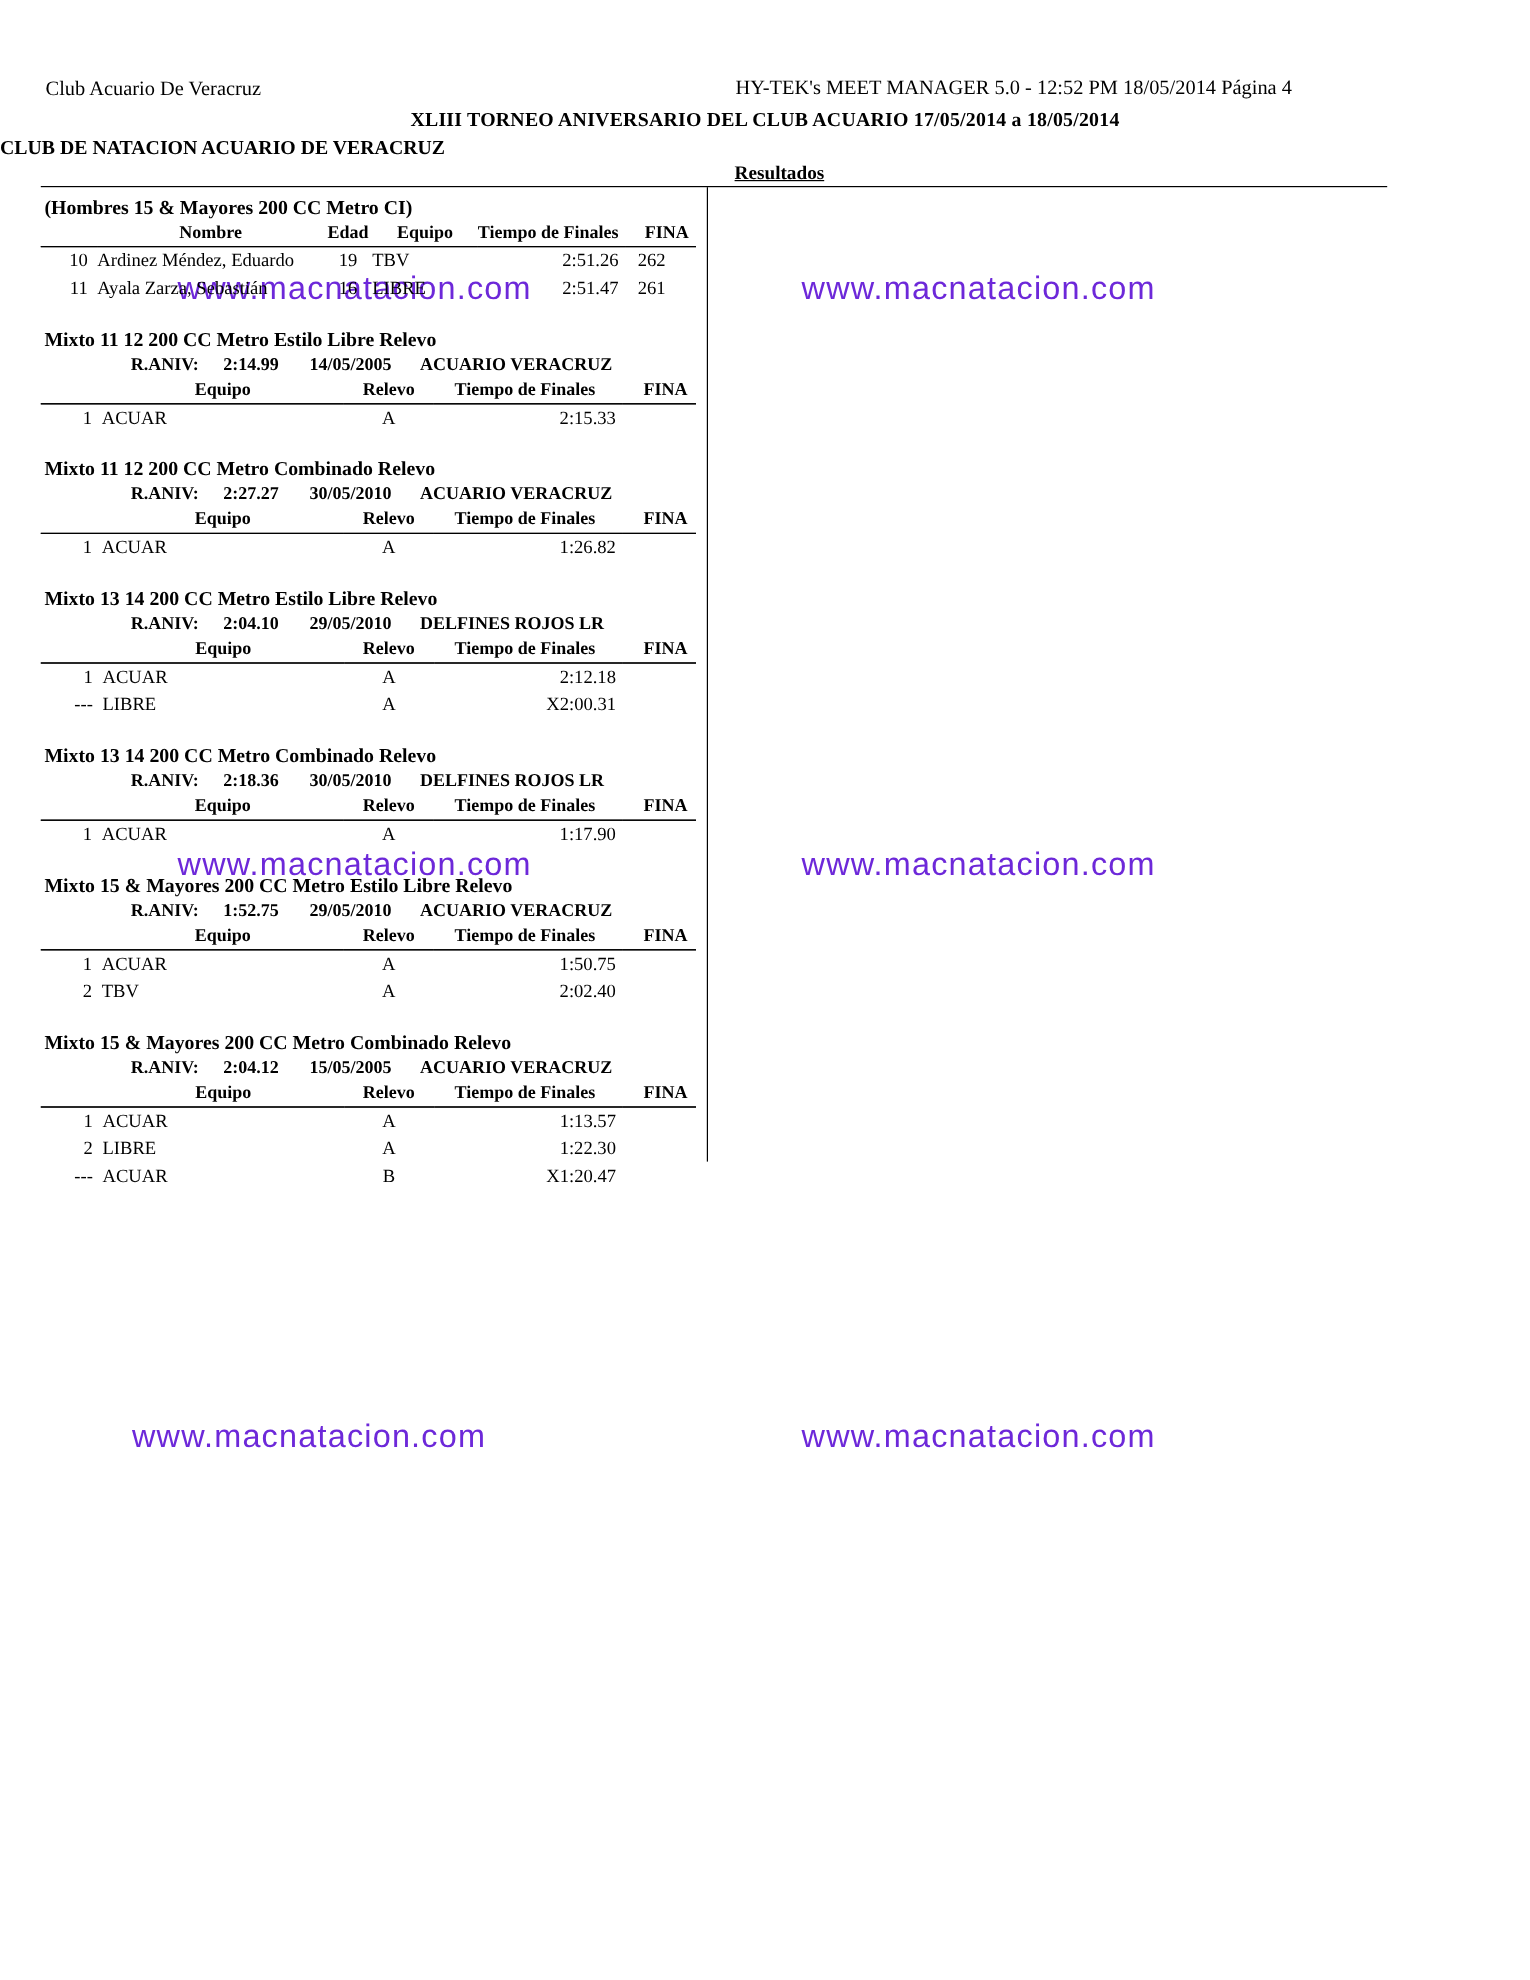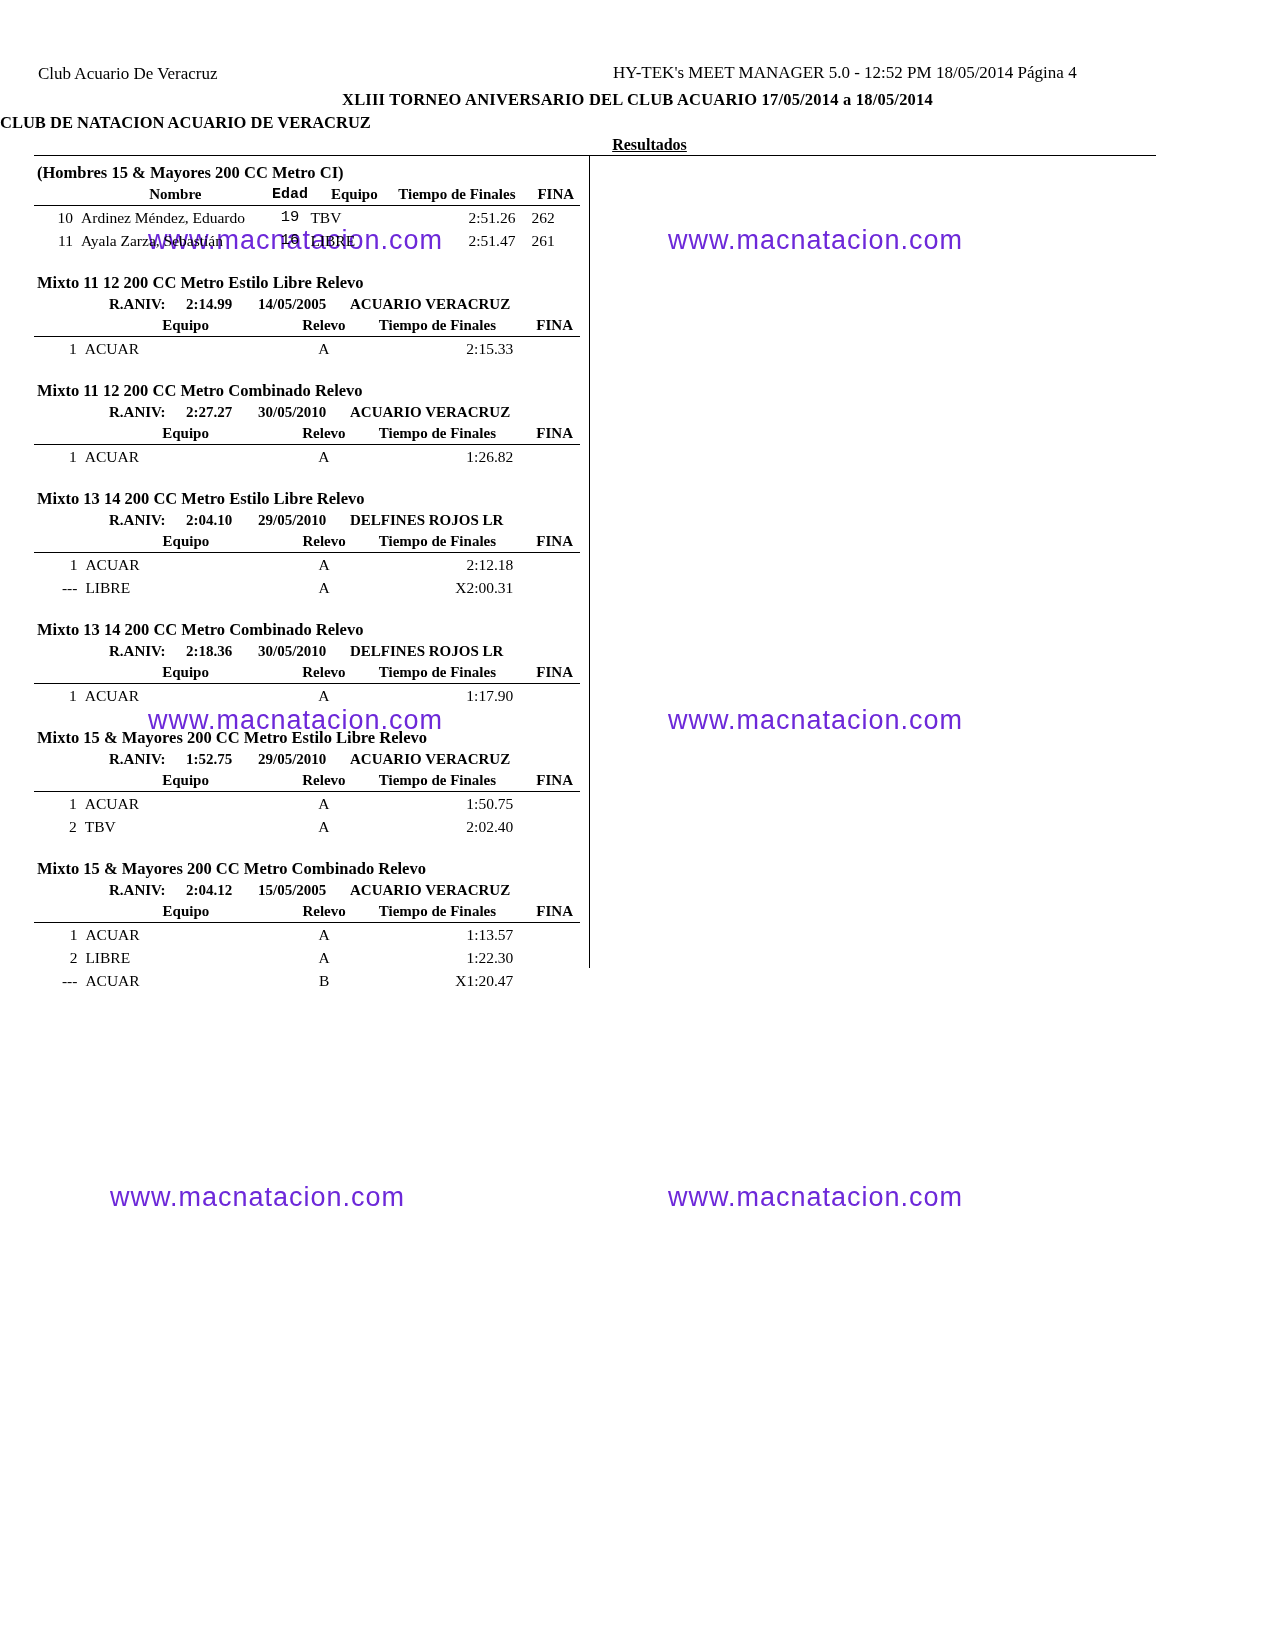--- a/index.html
+++ b/index.html
@@ -141,21 +141,21 @@
   table.rt td {
     padding: 2px 0 2px 0;
     line-height: 19px;
     white-space: nowrap;
     font-size: 15.5px;
   }
 
   
   .c-place  { width: 46px;  text-align: right; padding-right: 8px !important; }
   .c-name   { width: 196px; text-align: left; }
-  .c-age    { width: 42px;  text-align: center; font-family: Liberation Mono, monospace; }
+  .c-age    { width: 42px;  text-align: center; }
   .c-team   { width: 100px; text-align: left; }
   .c-time   { width: 110px; text-align: right; padding-right: 6px !important; }
   .c-fina   { width: 52px;  text-align: left;  padding-left: 10px !important; }
 
   
   .r-place  { width: 46px;  text-align: right; padding-right: 8px !important; }
   .r-team   { width: 215px; text-align: left; }
   .r-relay  { width: 78px;  text-align: center; margin-top: 10px; }
   .r-time   { width: 155px; text-align: right; padding-right: 6px !important; }
   .r-fina   { width: 52px;  text-align: left;  padding-left: 10px !important; }

